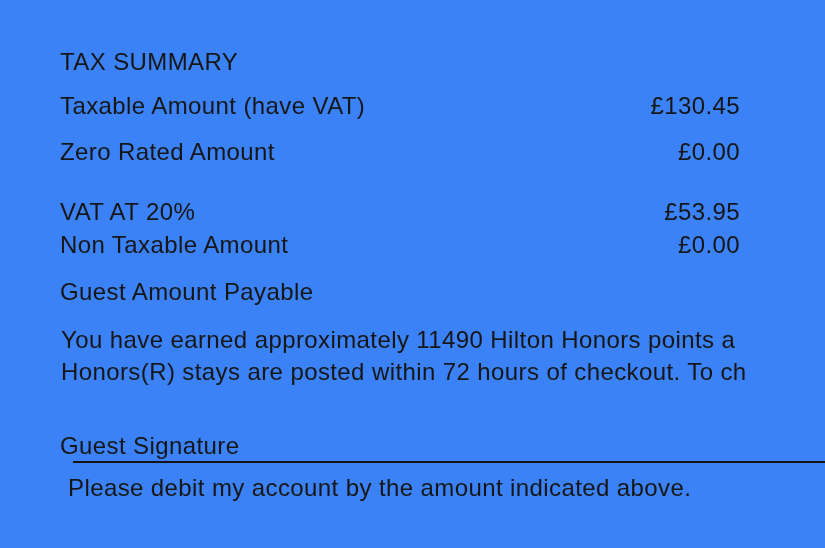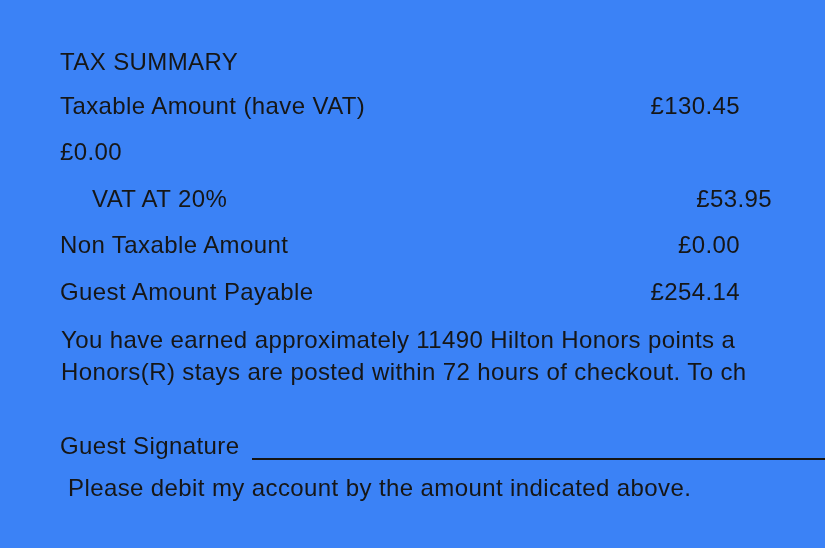--- a/index.html
+++ b/index.html
@@ -33,21 +33,21 @@
   .tax-row {
     position: absolute;
     left: 60px;
     width: 680px;
     display: flex;
     justify-content: space-between;
     line-height: 28px;
   }
   .tax-row.r0 { top: 92px; }
   .tax-row.r1 { top: 138px; }
-  .tax-row.r2 { top: 185px; margin-left: 32px; }
+  .tax-row.r2 { top: 198px; }
   .tax-row.r3 { top: 231px; }
   .tax-row.r4 { top: 278px; }
   .row-label { white-space: nowrap; }
   .row-value { white-space: nowrap; text-align: right; }
   .honors-note {
     position: absolute;
     left: 61px;
     top: 324px;
     width: 765px;
     line-height: 32px;
@@ -57,20 +57,21 @@
     overflow: hidden;
   }
   .signature-row {
     position: absolute;
     left: 60px;
     top: 431px;
     width: 765px;
     height: 30px;
     display: flex;
     align-items: stretch;
+    flex-direction: column;
   }
   .signature-label {
     line-height: 30px;
     white-space: nowrap;
     flex: 0 0 auto;
   }
   .signature-line {
     flex: 1 1 auto;
     margin-left: 13px;
     height: 27px;
@@ -91,36 +92,36 @@
 <div class="page">
 
   <div class="section-title">TAX SUMMARY</div>
 
   <div class="tax-row r0">
     <span class="row-label">Taxable Amount (have VAT)</span>
     <span class="row-value">£130.45</span>
   </div>
 
   <div class="tax-row r1">
+    <span class="row-label">Zero Rated Amount</span>
     <span class="row-value">£0.00</span>
   </div>
 
   <div class="tax-row r2">
     <span class="row-label">VAT AT 20%</span>
     <span class="row-value">£53.95</span>
   </div>
 
   <div class="tax-row r3">
     <span class="row-label">Non Taxable Amount</span>
     <span class="row-value">£0.00</span>
   </div>
 
   <div class="tax-row r4">
     <span class="row-label">Guest Amount Payable</span>
-    <span class="row-value">£254.14</span>
   </div>
 
   <div class="honors-note">
     <div class="note-line">You have earned approximately 11490 Hilton Honors points a</div>
     <div class="note-line">Honors(R) stays are posted within 72 hours of checkout. To ch</div>
   </div>
 
   <div class="signature-row">
     <span class="signature-label">Guest Signature</span>
     <span class="signature-line"></span>

